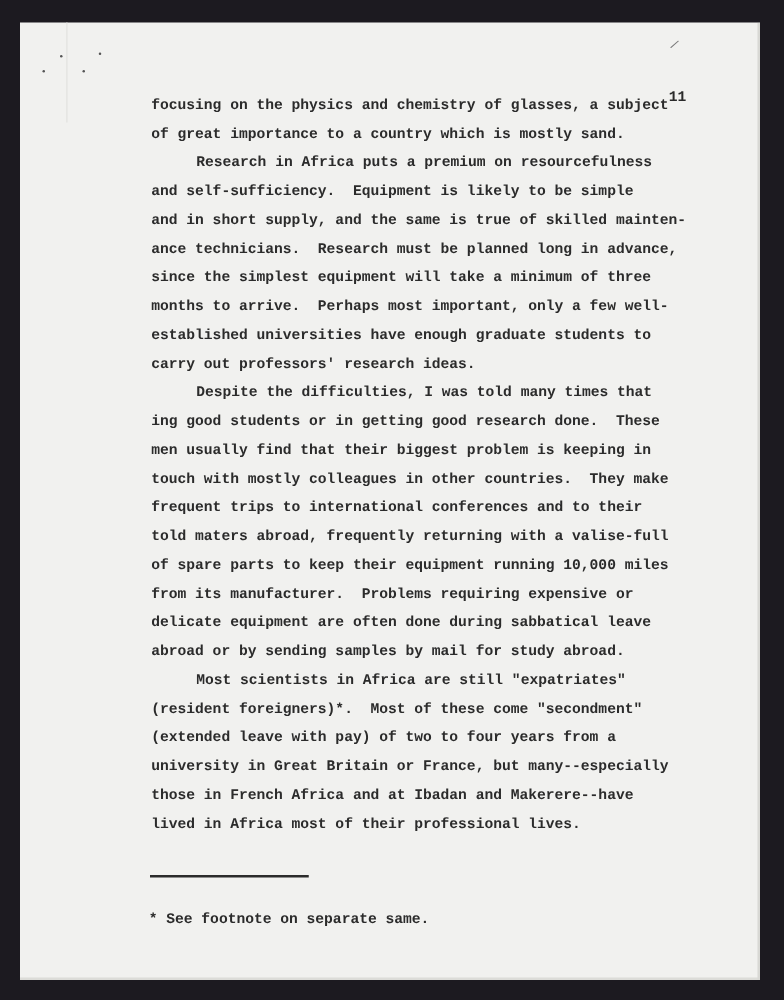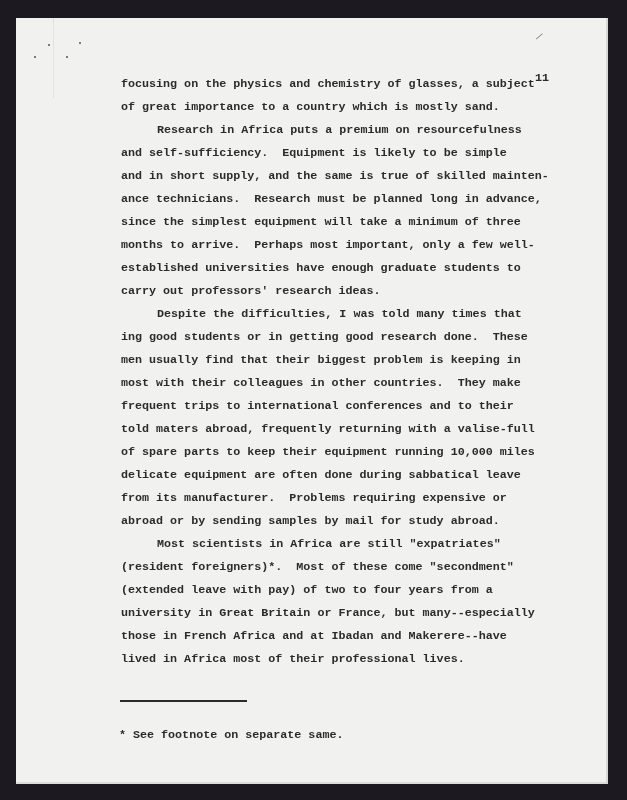--- a/index.html
+++ b/index.html
@@ -117,26 +117,26 @@
     <div class="line" style="padding-left:16px">since the simplest equipment will take a minimum of three</div>
     <div class="line" style="padding-left:16px">months to arrive.  Perhaps most important, only a few well-</div>
     <div class="line" style="padding-left:16px">established universities have enough graduate students to</div>
     <div class="line" style="padding-left:16px">carry out professors' research ideas.</div>
   </div>
 
   <div class="paragraph">
     <div class="line" style="padding-left:52px">Despite the difficulties, I was told many times that</div>
     <div class="line" style="padding-left:16px">ing good students or in getting good research done.  These</div>
     <div class="line" style="padding-left:16px">men usually find that their biggest problem is keeping in</div>
-    <div class="line" style="padding-left:16px">most with their colleagues in other countries.  They make</div>
+    <div class="line" style="padding-left:16px">touch with mostly colleagues in other countries.  They make</div>
     <div class="line" style="padding-left:16px">frequent trips to international conferences and to their</div>
     <div class="line" style="padding-left:16px">told maters abroad, frequently returning with a valise-full</div>
     <div class="line" style="padding-left:16px">of spare parts to keep their equipment running 10,000 miles</div>
+    <div class="line" style="padding-left:16px">from its manufacturer.  Problems requiring expensive or</div>
     <div class="line" style="padding-left:16px">delicate equipment are often done during sabbatical leave</div>
-    <div class="line" style="padding-left:16px">from its manufacturer.  Problems requiring expensive or</div>
     <div class="line" style="padding-left:16px">abroad or by sending samples by mail for study abroad.</div>
   </div>
 
   <div class="paragraph">
     <div class="line" style="padding-left:52px">Most scientists in Africa are still "expatriates"</div>
     <div class="line" style="padding-left:16px">(resident foreigners)*.  Most of these come "secondment"</div>
     <div class="line" style="padding-left:16px">(extended leave with pay) of two to four years from a</div>
     <div class="line" style="padding-left:16px">university in Great Britain or France, but many--especially</div>
     <div class="line" style="padding-left:16px">those in French Africa and at Ibadan and Makerere--have</div>
     <div class="line" style="padding-left:16px">lived in Africa most of their professional lives.</div>

